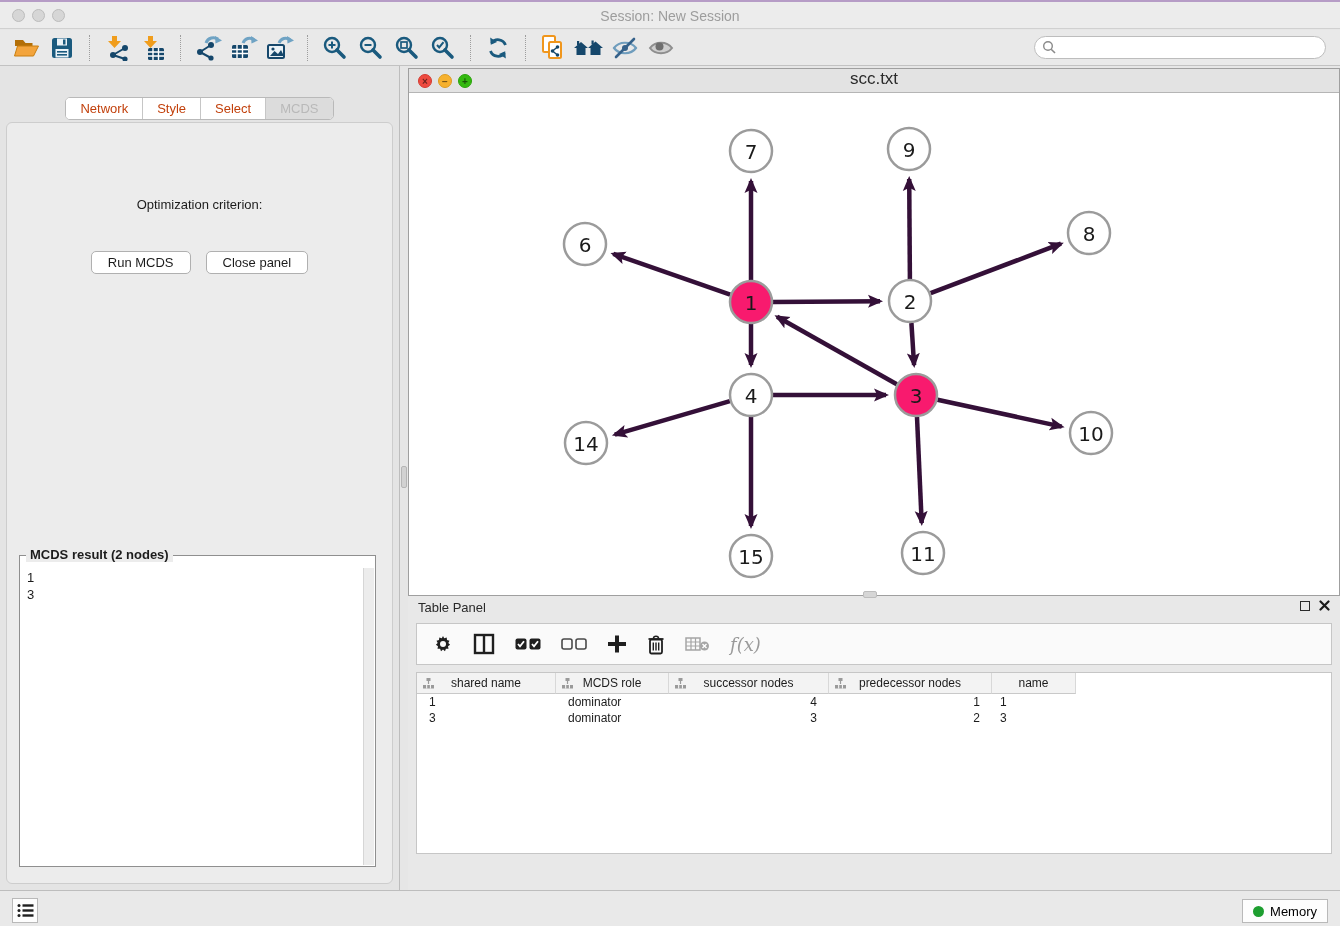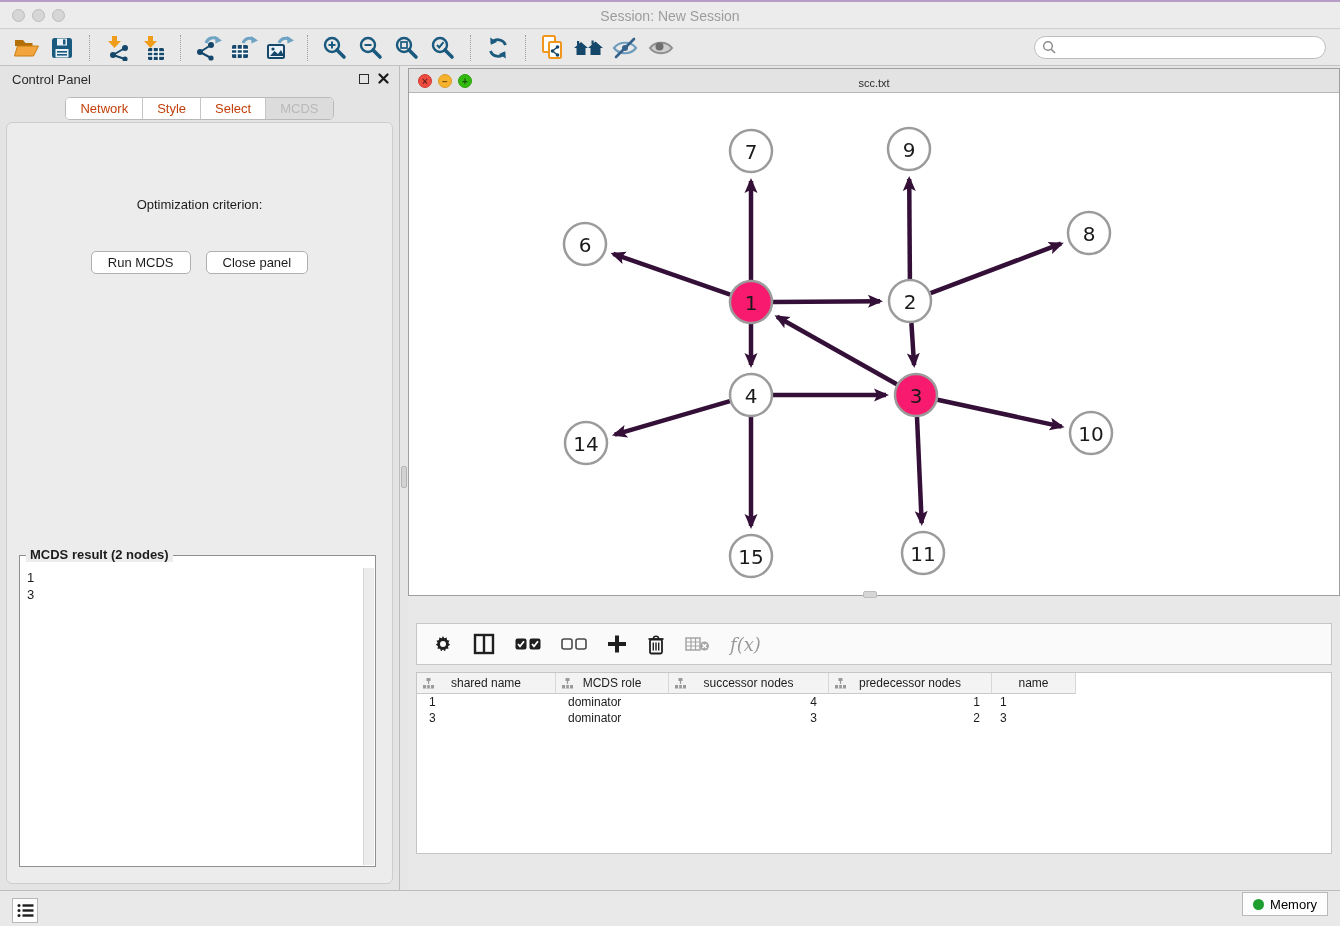--- a/index.html
+++ b/index.html
@@ -70,21 +70,21 @@
   
   .net-frame { position:absolute; left:0; top:2px; width:932px; height:528px; border:1px solid #9f9f9f;
     background:#fff; }
   .net-titlebar { position:absolute; left:0; top:0; width:100%; height:24px; background:#e3e3e3;
     border-bottom:1px solid #b5b5b5; }
   .traffic { position:absolute; top:5px; width:14px; height:14px; border-radius:50%; font-size:10px;
     line-height:13px; text-align:center; color:rgba(0,0,0,0.55); font-weight:700; }
   .t-red { left:9px; background:#ee4b40; border:1px solid #d43b32; }
   .t-yellow { left:29px; background:#f6b12e; border:1px solid #dd9c21; }
   .t-green { left:49px; background:#33b90f; border:1px solid #2aa30b; }
-  .net-title { position:absolute; left:0; right:0; top:8px; text-align:center; font-size:11px; color:#2a2a2a; }
+  .net-title { position:absolute; left:0; right:0; top:0; text-align:center; font-size:17px; color:#2a2a2a; }
   .net-canvas { position:absolute; left:0; top:24px; width:930px; height:502px; background:#fff; }
 
   
   .table-panel { position:absolute; left:0; top:530px; width:932px; height:294px; background:#e8e8e8; }
   .tp-head { position:absolute; left:0; top:0; width:100%; height:24px; }
   .tp-toolbar { position:absolute; left:8px; right:8px; top:27px; height:42px; background:#fafafa;
     border:1px solid #c6c6c6; display:flex; align-items:center; gap:20px; padding:0 16px; }
   .tp-tool { display:flex; align-items:center; justify-content:center; background:none; border:none; height:30px; }
   .fx-label { font-family:"DejaVu Serif","Liberation Serif",serif; font-style:italic; font-size:18px; color:#9a9a9a; }
   .data-table { position:absolute; left:8px; right:8px; top:76px; bottom:36px; background:#fff;
@@ -99,21 +99,21 @@
   .td.num { text-align:right; padding-right:12px; }
   .tp-tabs { position:absolute; left:0; right:0; bottom:6px; display:flex; justify-content:center; }
   .tp-tabs .seg-tab { font-weight:700; padding:4px 16px; }
   .tp-tabs .seg-tab.inactive-look { font-weight:700; }
 
   
   .statusbar { position:absolute; left:0; top:888px; width:100%; height:38px; background:#e9e9e9;
     border-top:1px solid #bdbdbd; }
   .status-left-btn { position:absolute; left:12px; top:7px; width:26px; height:25px; background:#fdfdfd;
     border:1px solid #b9b9b9; display:flex; align-items:center; justify-content:center; }
-  .memory-btn { position:absolute; right:12px; top:1px; height:24px; background:#fdfdfd;
+  .memory-btn { position:absolute; right:12px; top:8px; height:24px; background:#fdfdfd;
     border:1px solid #b9b9b9; border-radius:0; display:flex; align-items:center; gap:6px; padding:0 10px;
     font-size:13px; font-family:inherit; }
   .mem-dot { width:11px; height:11px; border-radius:50%; background:#1d9e2f; display:inline-block; }
 
   svg { display:block; }
 </style>
 </head>
 <body>
 
 <div class="app">
@@ -262,29 +262,20 @@
         <circle cx="6" cy="6" r="4.3" fill="none" stroke="#8a8a8a" stroke-width="1.4"></circle>
         <path d="M9.2 9.2 L13 13" stroke="#8a8a8a" stroke-width="1.6"></path>
       </svg>
       <input type="text" value="" placeholder="" style="">
     </div>
   </div>
 
   <div class="main">
 
     <div class="control-panel">
-      <div class="panel-head">
-        <span class="panel-title">Control Panel</span>
-        <span class="panel-icons">
-          <span class="float-box"></span>
-          <svg width="11" height="11" viewBox="0 0 11 11">
-            <path d="M1.5 1.5 L9.5 9.5 M9.5 1.5 L1.5 9.5" stroke="#1a1a1a" stroke-width="2.2" stroke-linecap="round"></path>
-          </svg>
-        </span>
-      </div>
       <div class="tabbar">
         <div class="segmented">
           <span class="seg-tab">Network</span>
           <span class="seg-tab">Style</span>
           <span class="seg-tab">Select</span>
           <span class="seg-tab inactive-look">MCDS</span>
         </div>
       </div>
       <div class="cp-content">
         <div class="opt-label">Optimization criterion:</div>
@@ -359,20 +350,29 @@
               <circle cx="342" cy="463" r="21" fill="#ffffff" stroke="#9b9b9b" stroke-width="2.5"></circle>
               <text x="342" y="464" text-anchor="middle" dominant-baseline="central" font-size="20" fill="#1a1a1a">15</text>
               <circle cx="514" cy="460" r="21" fill="#ffffff" stroke="#9b9b9b" stroke-width="2.5"></circle>
               <text x="514" y="461" text-anchor="middle" dominant-baseline="central" font-size="20" fill="#1a1a1a">11</text>
             </svg>
         </div>
       </div>
       <span class="h-grip"></span>
 
       <div class="table-panel">
+        <div class="tp-head">
+          <span class="panel-title" style="left:10px">Table Panel</span>
+          <span class="panel-icons" style="top:4px">
+            <span class="float-box"></span>
+            <svg width="11" height="11" viewBox="0 0 11 11">
+              <path d="M1.5 1.5 L9.5 9.5 M9.5 1.5 L1.5 9.5" stroke="#1a1a1a" stroke-width="2.2" stroke-linecap="round"></path>
+            </svg>
+          </span>
+        </div>
 
         <div class="tp-toolbar">
           <button class="tp-tool">
             <svg width="20" height="20" viewBox="0 0 20 20">
               <path d="M10 2 l1.2 2.2 2.5-.6 .3 2.5 2.5 .6 -1.2 2.3 1.8 1.8 -2.1 1.4 .5 2.5 -2.6 .1 -.9 2.4 -2-1.6 -2 1.6 -.9-2.4 -2.6-.1 .5-2.5 -2.1-1.4 1.8-1.8 -1.2-2.3 2.5-.6 .3-2.5 2.5 .6 z" fill="#1f1f1f"></path>
               <circle cx="10" cy="10" r="3" fill="#fafafa"></circle>
             </svg>
           </button>
           <button class="tp-tool">
             <svg width="22" height="22" viewBox="0 0 22 22">

